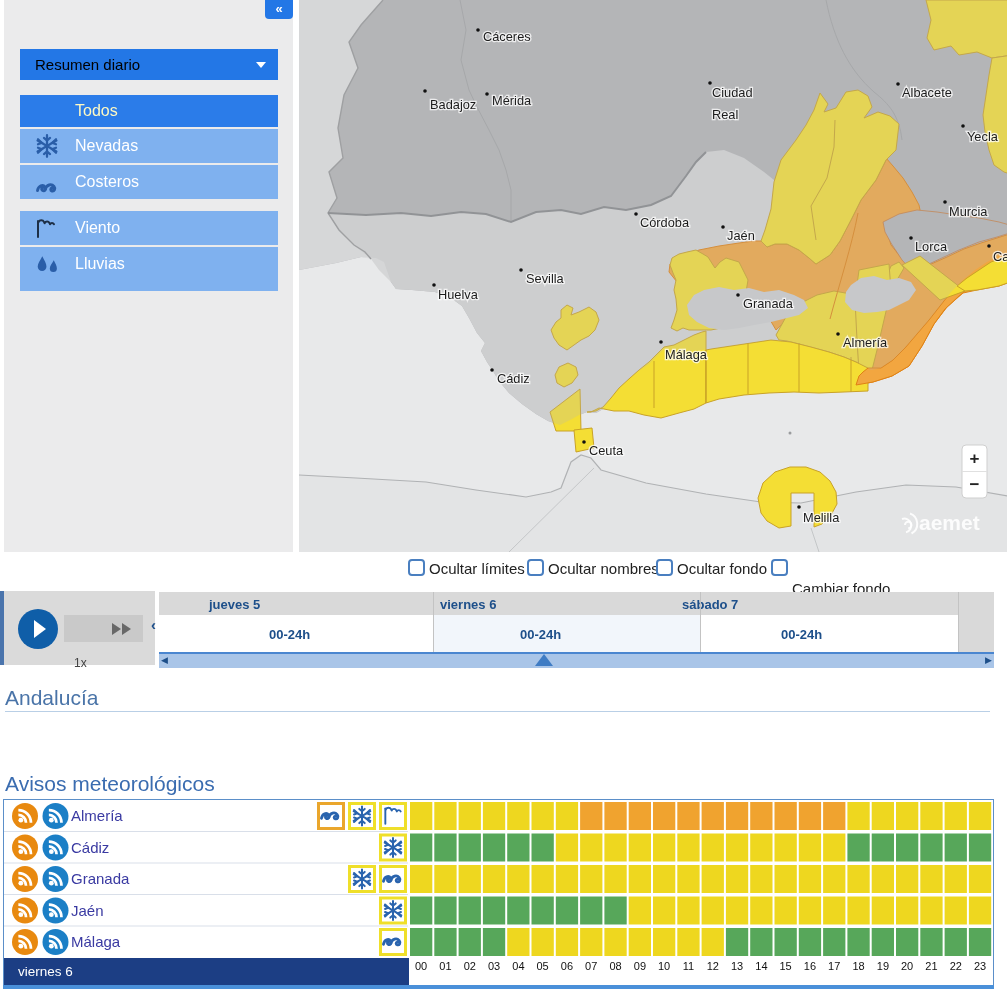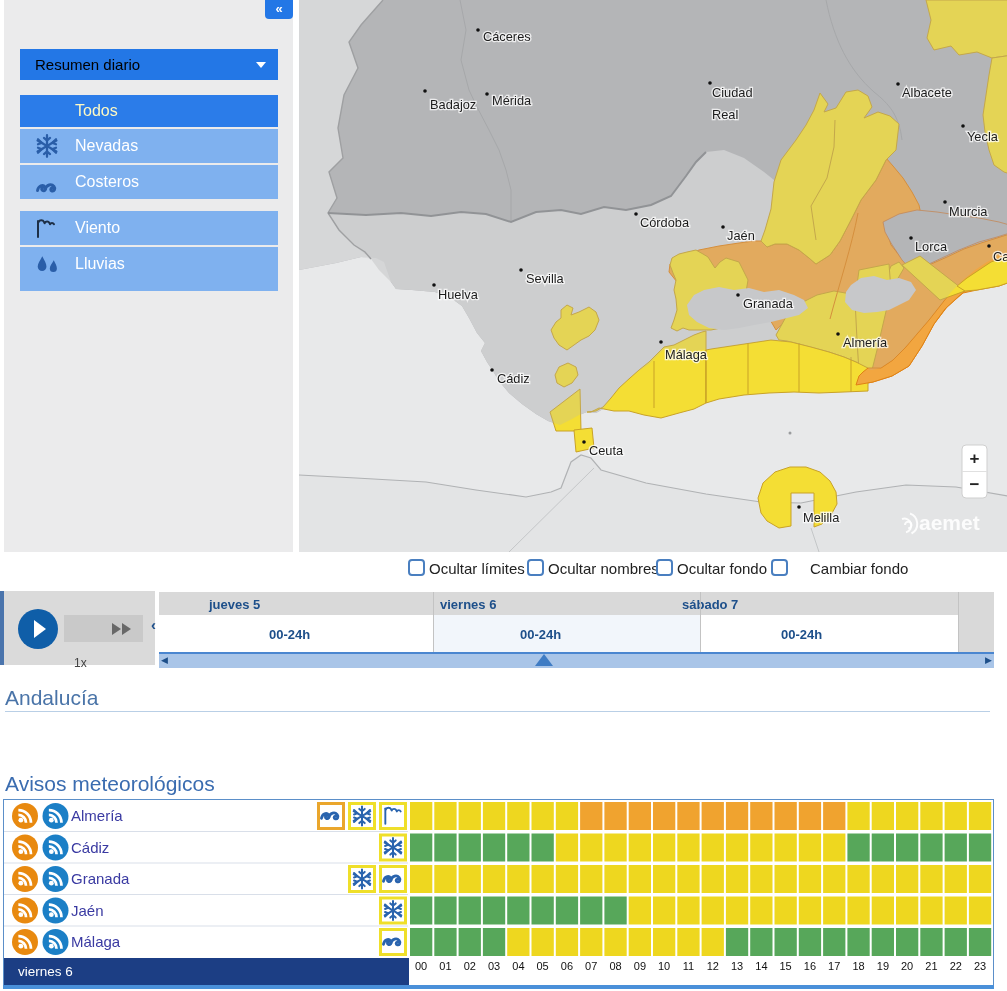--- a/index.html
+++ b/index.html
@@ -192,21 +192,21 @@
   </div>
 
   <div class="abs" style="left:0;top:552px;width:1007px;height:34px;background:#fff;"></div>
   <span class="abs cb" style="left:408px;top:559px;"></span>
     <span class="abs cbl" style="left:429px;top:560px;">Ocultar límites</span>
   <span class="abs cb" style="left:527px;top:559px;"></span>
     <span class="abs cbl" style="left:548px;top:560px;">Ocultar nombres</span>
   <span class="abs cb" style="left:656px;top:559px;"></span>
     <span class="abs cbl" style="left:677px;top:560px;">Ocultar fondo</span>
   <span class="abs cb" style="left:771px;top:559px;"></span>
-    <span class="abs cbl" style="left:792px;top:560px;margin-left:18px;">Cambiar fondo</span>
+    <span class="abs cbl" style="left:792px;top:580px;">Cambiar fondo</span>
   <style>.cb{width:13px;height:13px;background:#fff;border:2px solid #4a7fc0;border-radius:4px;}.cbl{font-size:15px;color:#222;}</style>
 
   <div class="abs" style="left:0;top:591px;width:4px;height:74px;background:#4a74ac;"></div>
   <div class="abs" style="left:4px;top:591px;width:151px;height:74px;background:#dadada;"></div>
   <div class="abs" style="left:18px;top:609px;width:40px;height:40px;border-radius:50%;background:#0f5ea8;"></div>
   <div class="abs" style="left:34px;top:620px;width:0;height:0;border-left:12px solid #fff;border-top:9px solid transparent;border-bottom:9px solid transparent;"></div>
   <div class="abs" style="left:64px;top:615px;width:79px;height:27px;background:#c9c9c9;"></div>
   <span class="abs" style="left:74px;top:656px;font-size:12px;color:#444;text-align:center;">1x</span>
   <span class="abs" style="left:112px;top:623px;width:0;height:0;border-left:9px solid #686868;border-top:6px solid transparent;border-bottom:6px solid transparent;"></span>
   <span class="abs" style="left:122px;top:623px;width:0;height:0;border-left:9px solid #686868;border-top:6px solid transparent;border-bottom:6px solid transparent;"></span>

